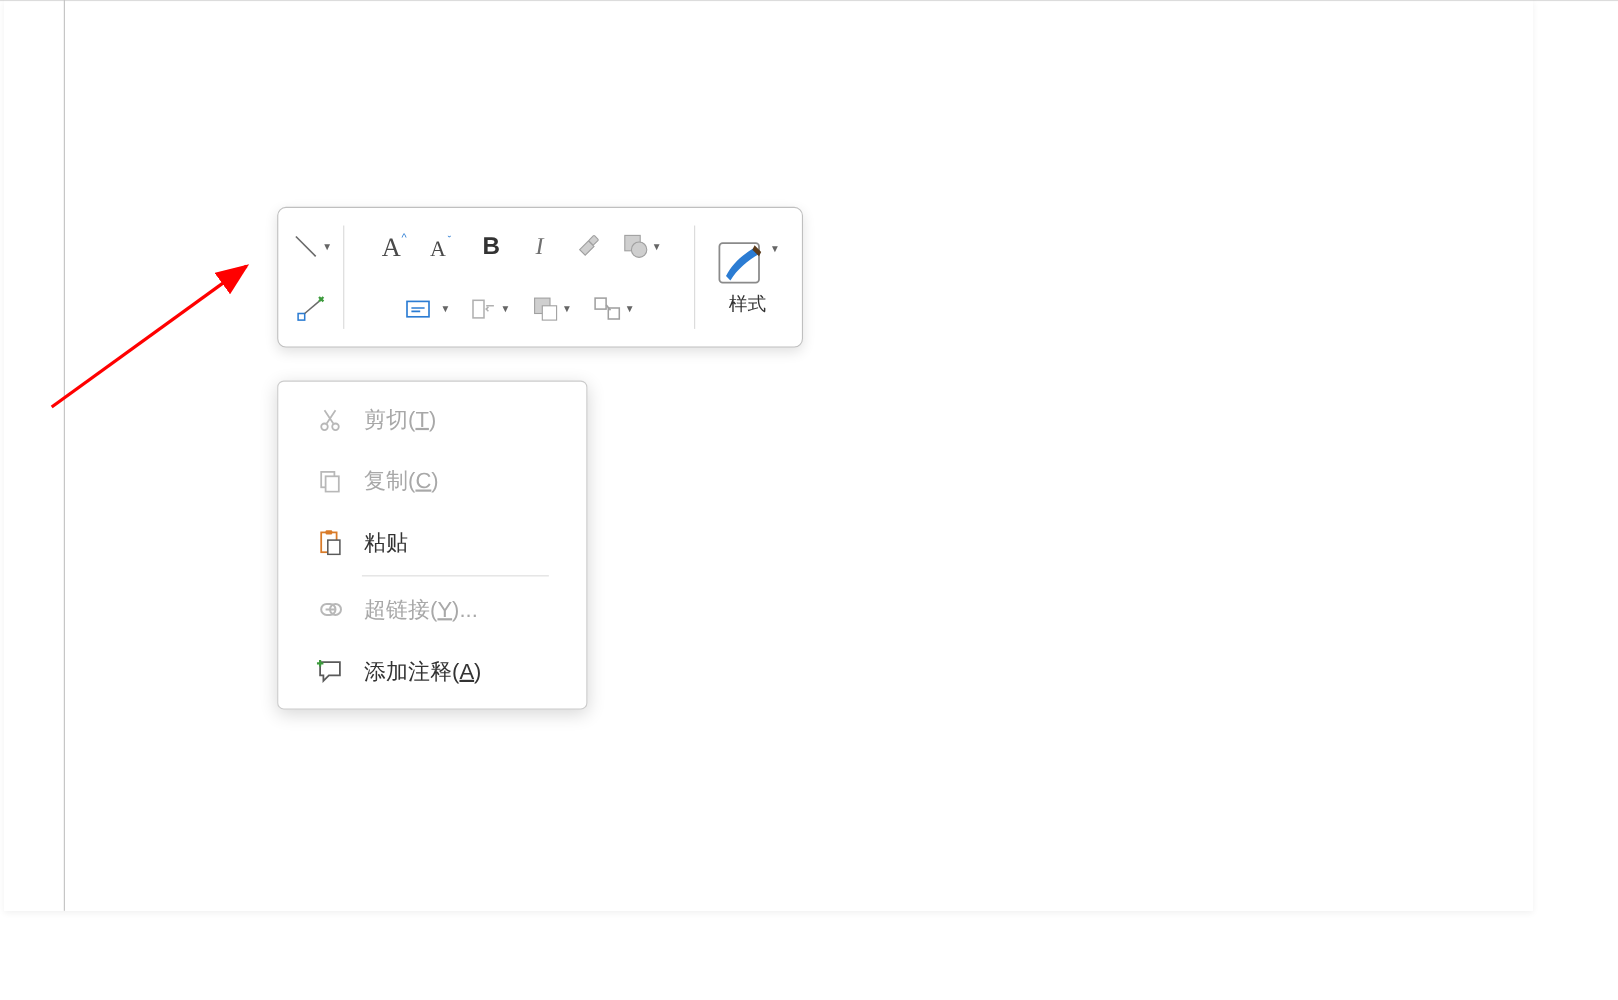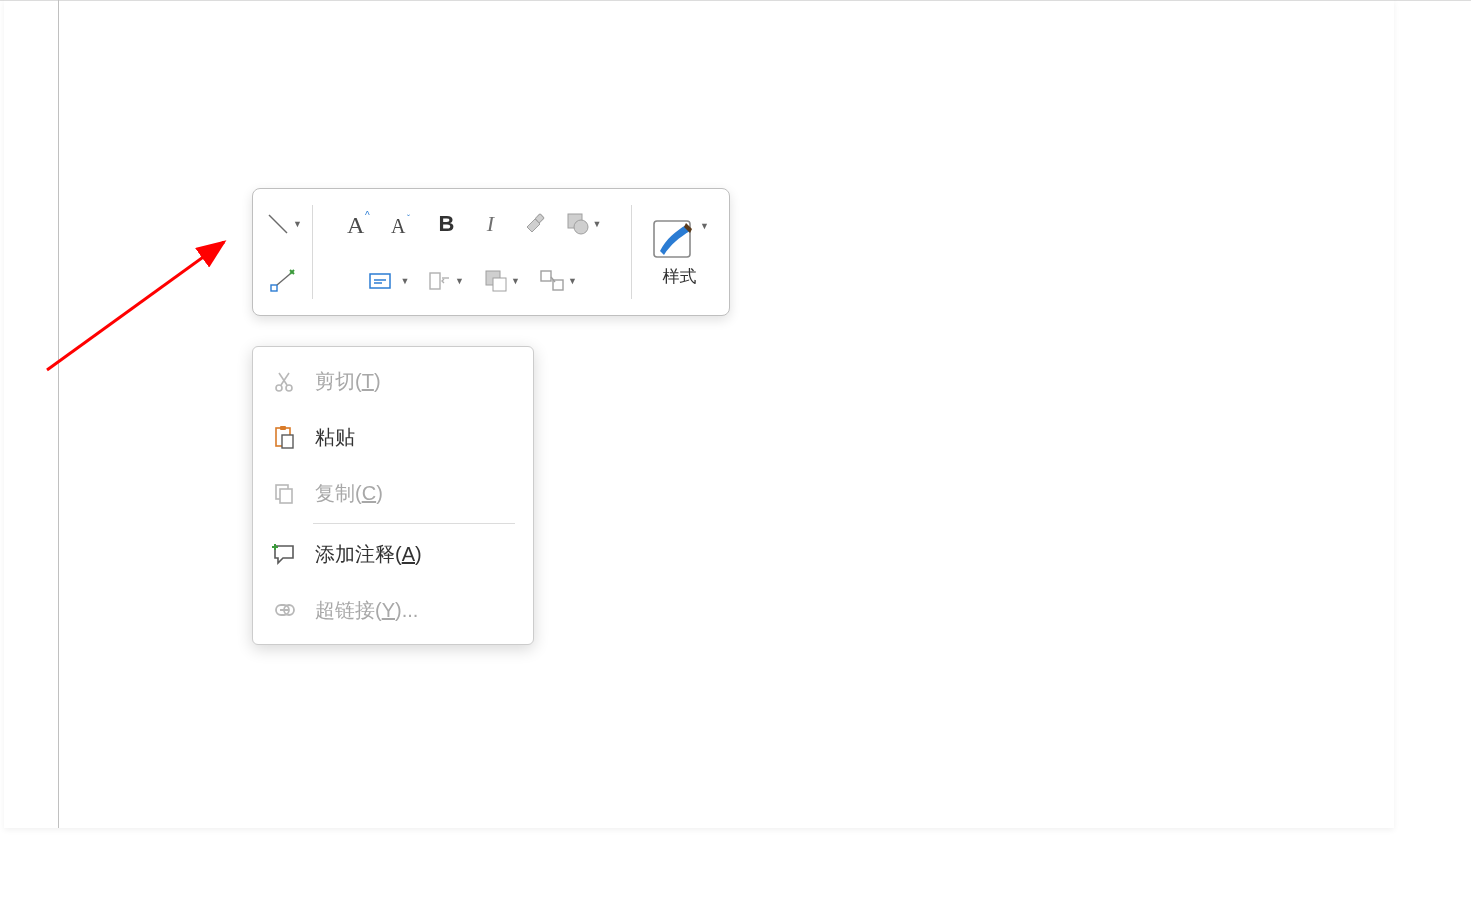--- a/index.html
+++ b/index.html
@@ -125,21 +125,21 @@
     
     .context-menu {
       position: absolute;
       left: 252px;
       top: 346px;
       width: 282px;
       background: #ffffff;
       border: 1px solid #cccccc;
       border-radius: 6px;
       box-shadow: 0 4px 16px rgba(0,0,0,0.16);
-      padding: 6px 0;
+      padding: 6px 16px;
     }
     .menu-item {
       display: flex;
       align-items: center;
       height: 56px;
       padding: 0 18px;
       cursor: pointer;
       font-size: 20px;
       color: #333;
       gap: 18px;
@@ -297,57 +297,57 @@
     <span class="menu-icon">
       <svg width="22" height="22" viewBox="0 0 22 22">
           <path d="M6 3 L14 15 M16 3 L8 15" stroke="#b8b8b8" stroke-width="1.6" fill="none"></path>
           <circle cx="6" cy="18" r="3" fill="none" stroke="#b8b8b8" stroke-width="1.6"></circle>
           <circle cx="16" cy="18" r="3" fill="none" stroke="#b8b8b8" stroke-width="1.6"></circle>
         </svg>
     </span>
     <span><span>剪切(</span><span class="mnemonic">T</span><span>)</span></span>
   </div>
 
+  <div class="menu-item disabled">
+    <span class="menu-icon">
+      <svg width="22" height="22" viewBox="0 0 22 22">
+          <rect x="3" y="3" width="12" height="14" fill="none" stroke="#b8b8b8" stroke-width="1.6"></rect>
+          <rect x="7" y="7" width="12" height="14" fill="#fff" stroke="#b8b8b8" stroke-width="1.6"></rect>
+        </svg>
+    </span>
+    <span><span>复制(</span><span class="mnemonic">C</span><span>)</span></span>
+  </div>
+
   <div class="menu-item">
     <span class="menu-icon">
       <svg width="22" height="24" viewBox="0 0 22 24">
           <rect x="3" y="3" width="14" height="18" fill="none" stroke="#d97b29" stroke-width="1.6"></rect>
           <rect x="7" y="1" width="6" height="4" rx="1" fill="#d97b29"></rect>
           <rect x="9" y="10" width="11" height="13" fill="#fff" stroke="#5a5a5a" stroke-width="1.4"></rect>
         </svg>
     </span>
     <span>粘贴</span>
   </div>
 
+
+  <div class="menu-sep"></div>
+
   <div class="menu-item disabled">
     <span class="menu-icon">
-      <svg width="22" height="22" viewBox="0 0 22 22">
-          <rect x="3" y="3" width="12" height="14" fill="none" stroke="#b8b8b8" stroke-width="1.6"></rect>
-          <rect x="7" y="7" width="12" height="14" fill="#fff" stroke="#b8b8b8" stroke-width="1.6"></rect>
-        </svg>
-    </span>
-    <span><span>复制(</span><span class="mnemonic">C</span><span>)</span></span>
-  </div>
-
-
-  <div class="menu-sep"></div>
+      <svg width="24" height="20" viewBox="0 0 24 20">
+          <path d="M4 10 a5 5 0 0 1 5 -5 h3 a5 5 0 0 1 0 10 h-3 a5 5 0 0 1 -5 -5 M8 10 h8" fill="none" stroke="#b8b8b8" stroke-width="1.8"></path>
+          <ellipse cx="17" cy="10" rx="5" ry="5" fill="none" stroke="#b8b8b8" stroke-width="1.8"></ellipse>
+        </svg>
+    </span>
+    <span><span>超链接(</span><span class="mnemonic">Y</span><span>)...</span></span>
+  </div>
 
   <div class="menu-item">
     <span class="menu-icon">
       <svg width="24" height="22" viewBox="0 0 24 22">
           <path d="M3 3 h18 v12 h-10 l-5 5 v-5 h-3 Z" fill="none" stroke="#5a5a5a" stroke-width="1.6"></path>
           <line x1="3" y1="1" x2="3" y2="7" stroke="#3c9a3c" stroke-width="2"></line>
           <line x1="0" y1="4" x2="6" y2="4" stroke="#3c9a3c" stroke-width="2"></line>
         </svg>
     </span>
     <span><span>添加注释(</span><span class="mnemonic">A</span><span>)</span></span>
   </div>
-
-  <div class="menu-item disabled">
-    <span class="menu-icon">
-      <svg width="24" height="20" viewBox="0 0 24 20">
-          <path d="M4 10 a5 5 0 0 1 5 -5 h3 a5 5 0 0 1 0 10 h-3 a5 5 0 0 1 -5 -5 M8 10 h8" fill="none" stroke="#b8b8b8" stroke-width="1.8"></path>
-          <ellipse cx="17" cy="10" rx="5" ry="5" fill="none" stroke="#b8b8b8" stroke-width="1.8"></ellipse>
-        </svg>
-    </span>
-    <span><span>超链接(</span><span class="mnemonic">Y</span><span>)...</span></span>
-  </div>
 </div>
 
 </body></html>

